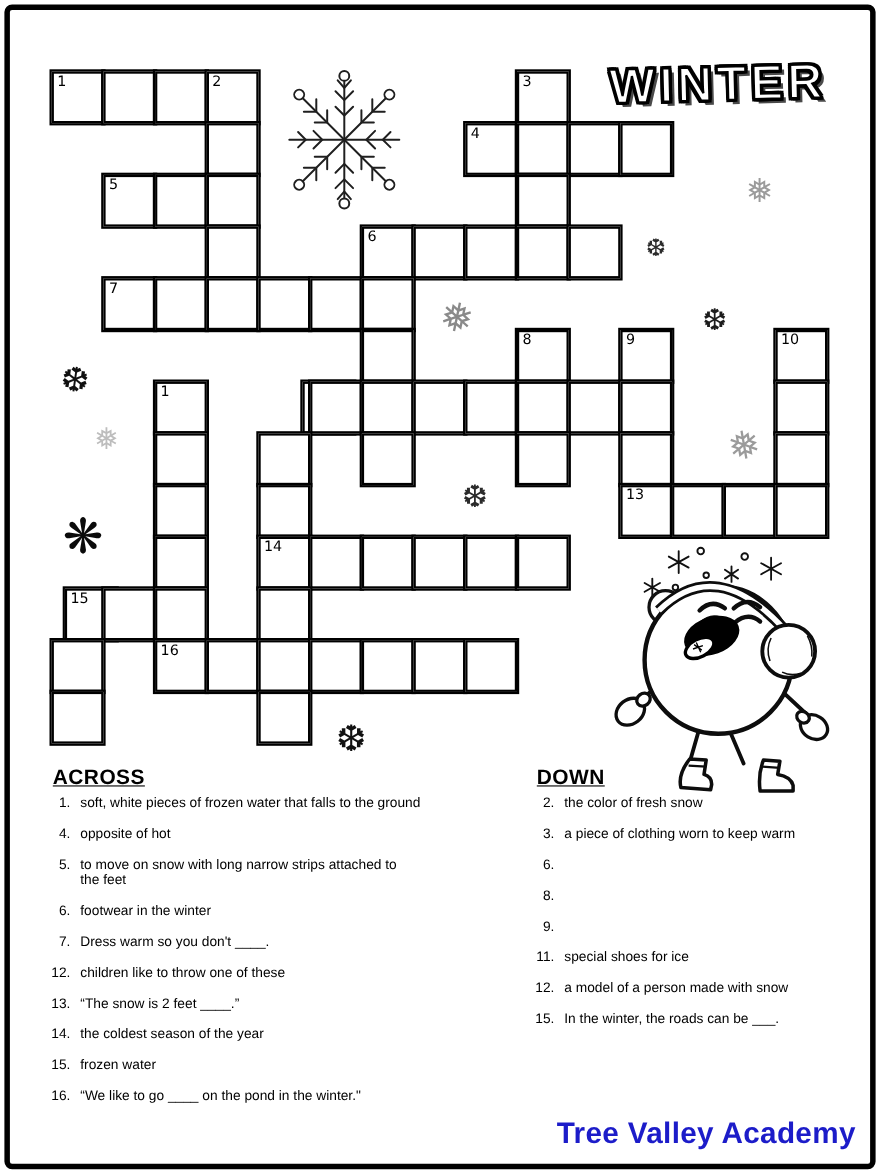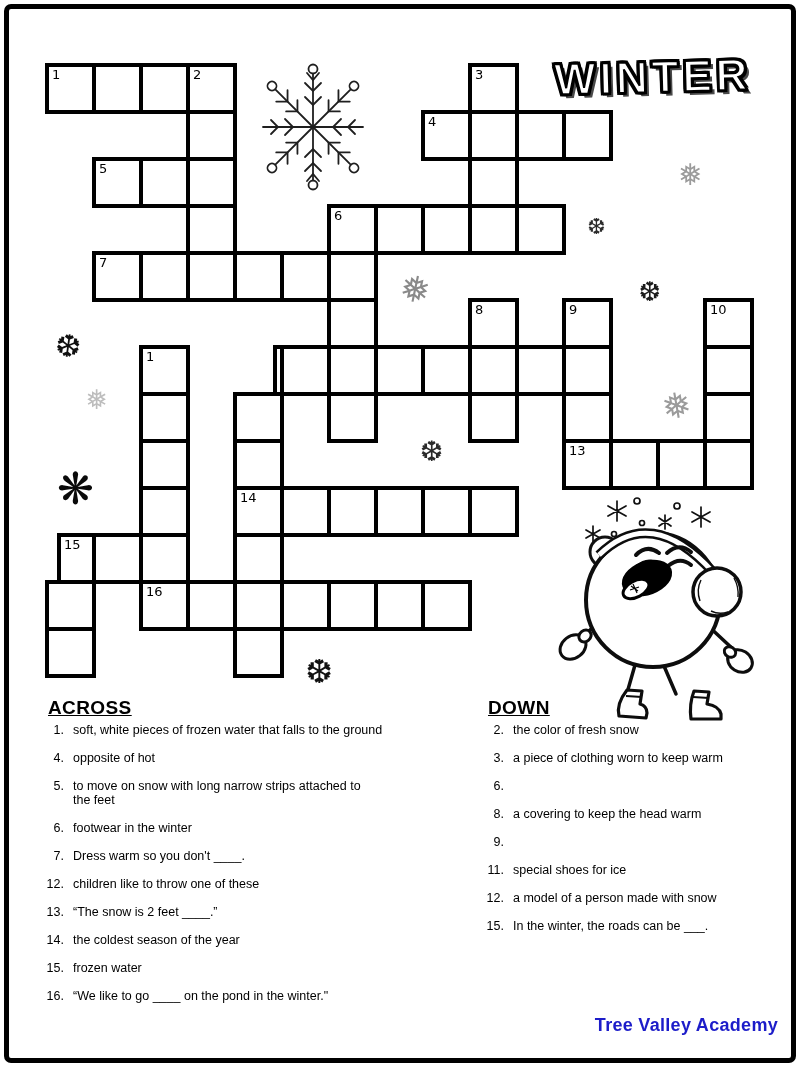--- a/index.html
+++ b/index.html
@@ -32,21 +32,21 @@
   .down-list{left:478px;top:723px;width:300px;}
   .clue{display:flex;align-items:flex-start;margin-bottom:14px;font-size:12.5px;line-height:14px;}
   .clue .num{flex:none;width:26px;text-align:right;margin-right:9px;}
   .clue .txt{flex:1;white-space:pre-line;}
 
   
   .flake{position:absolute;font-family:"DejaVu Sans",sans-serif;line-height:1;pointer-events:none;}
   .art{position:absolute;pointer-events:none;}
 
   
-  .brand{position:absolute;top:1015px;right:22px;font-size:18px;font-weight:bold;
+  .brand{position:absolute;top:1015px;right:22px;font-size:27px;font-weight:bold;
          color:#1c1cc9;letter-spacing:.3px;}
 </style>
 </head>
 <body>
 
 <div class="page">
   <div class="frame"></div>
 
   <div class="title">WINTER</div>
 
@@ -297,21 +297,20 @@
       </div>
       <div class="clue">
         <span class="num">3.</span>
         <span class="txt">a piece of clothing worn to keep warm</span>
       </div>
       <div class="clue">
         <span class="num">6.</span>
       </div>
       <div class="clue">
         <span class="num">8.</span>
-        <span class="txt">a covering to keep the head warm</span>
       </div>
       <div class="clue">
         <span class="num">9.</span>
       </div>
       <div class="clue">
         <span class="num">11.</span>
         <span class="txt">special shoes for ice</span>
       </div>
       <div class="clue">
         <span class="num">12.</span>

